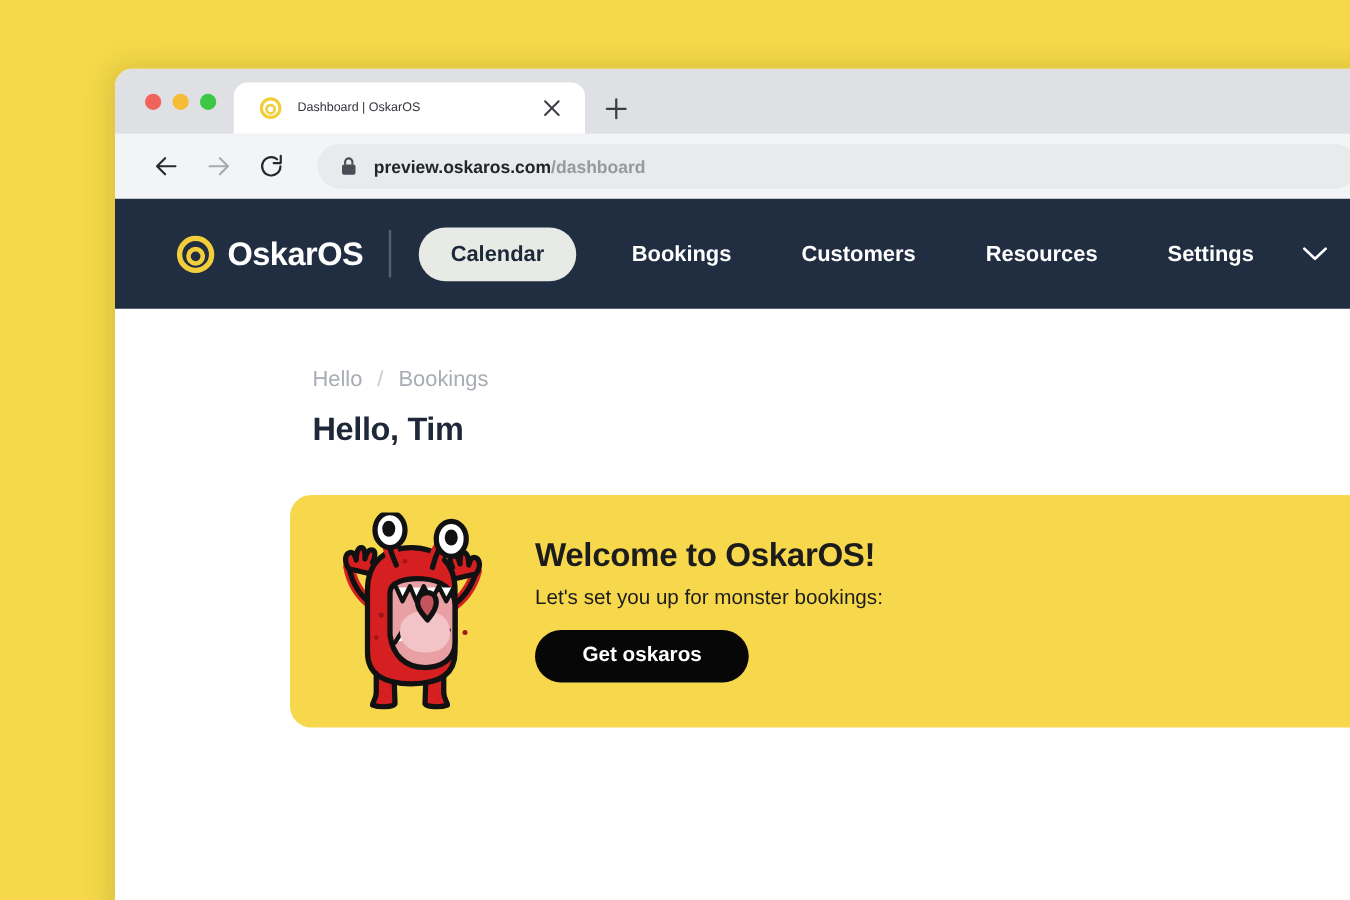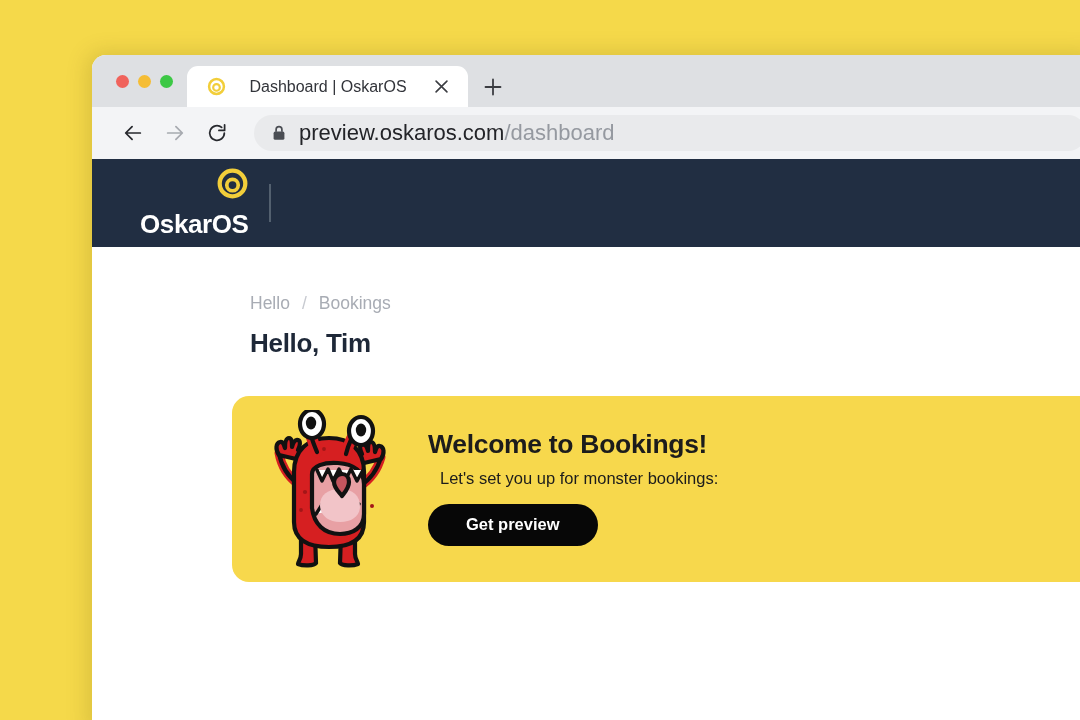--- a/index.html
+++ b/index.html
@@ -61,25 +61,24 @@
     height: 41px;
     min-width: 281px;
     padding: 0 16px 0 20px;
     background: #ffffff;
     border-top-left-radius: 11px;
     border-top-right-radius: 11px;
   }
   .tab-favicon { width: 19px; height: 19px; flex: none; }
   .tab-title {
     flex: 1;
-    font-size: 16px;
+    font-size: 10px;
     color: #32343A;
     white-space: nowrap;
     overflow: hidden;
-    text-align: center;
   }
   .tab-close {
     width: 22px; height: 22px; flex: none;
     display: flex; align-items: center; justify-content: center;
     color: #3B3D42;
   }
   .new-tab {
     width: 38px; height: 41px;
     display: flex; align-items: center; justify-content: center;
     color: #3B3D42;
@@ -111,42 +110,42 @@
     background: #E9EAEC;
     border-radius: 18px;
     display: flex;
     align-items: center;
     padding: 0 18px;
     gap: 13px;
     overflow: hidden;
   }
   .lock-icon { flex: none; color: #4A4D53; display:flex; }
   .url-text {
-    font-size: 22px;
+    font-size: 14px;
     color: #232428;
     white-space: nowrap;
+    font-weight: bold;
   }
   .url-path { color: #9599A0; }
 
   
   #site { background: #ffffff; height: 576px; }
 
   #site-nav {
     height: 88px;
     background: #212E42;
     display: flex;
     align-items: center;
     padding-left: 48px;
     gap: 0;
   }
   .brand {
     display: flex;
-    align-items: flex-end;
+    align-items: center;
     gap: 9px;
-    flex-direction: column;
   }
   .brand-logo { width: 33px; height: 33px; flex: none; }
   .brand-name {
     font-size: 26px;
     font-weight: bold;
     color: #ffffff;
     letter-spacing: -0.4px;
   }
   .nav-divider {
     width: 2px;
@@ -217,21 +216,20 @@
   .card-title {
     font-size: 26.5px;
     font-weight: bold;
     color: #1C1C1C;
     letter-spacing: -0.3px;
   }
   .card-sub {
     margin-top: 9px;
     font-size: 16.5px;
     color: #1C1C1C;
-    margin-left: 12px;
   }
   .cta-button {
     margin-top: 16px;
     display: inline-flex;
     align-items: center;
     justify-content: center;
     height: 42px;
     padding: 0 38px;
     background: #070707;
     color: #ffffff;
@@ -316,20 +314,32 @@
         <div class="brand">
           <svg class="brand-logo" viewBox="0 0 34 34">
             <circle cx="17" cy="17" r="13.2" fill="none" stroke="#F2CE3A" stroke-width="4.4"></circle>
             <circle cx="17" cy="18.6" r="5.9" fill="none" stroke="#F2CE3A" stroke-width="3.8"></circle>
           </svg>
           <span class="brand-name">OskarOS</span>
         </div>
 
         <div class="nav-divider"></div>
 
+        <div class="nav-links">
+          <a class="nav-link active">Calendar</a>
+          <a class="nav-link">Bookings</a>
+          <a class="nav-link">Customers</a>
+          <a class="nav-link">Resources</a>
+          <a class="nav-link">Settings</a>
+          <span class="nav-caret">
+            <svg width="22" height="14" viewBox="0 0 22 14">
+              <path d="M2.5 3 L11 11 L19.5 3" fill="none" stroke="currentColor" stroke-width="2.1" stroke-linecap="round" stroke-linejoin="round"></path>
+            </svg>
+          </span>
+        </div>
       </div>
 
       <div id="page-body">
 
         <div class="breadcrumb">
           <a>Hello</a>
           <span class="crumb-sep">/</span>
           <span>Bookings</span>
         </div>
 
@@ -375,21 +385,21 @@
             </g>
             <g fill="#A31618" stroke="none">
               <circle cx="51" cy="82" r="2.1"></circle>
               <circle cx="47" cy="100" r="1.9"></circle>
               <circle cx="118" cy="96" r="2"></circle>
               <circle cx="70" cy="39" r="1.9"></circle>
             </g>
           </svg>
 
           <div class="card-text">
-            <div class="card-title">Welcome to Bookings!</div>
+            <div class="card-title">Welcome to OskarOS!</div>
             <div class="card-sub">Let's set you up for monster bookings:</div>
-            <button class="cta-button">Get preview</button>
+            <button class="cta-button">Get oskaros</button>
           </div>
         </div>
       </div>
     </div>
   </div>
 </div>
 
 </body></html>

